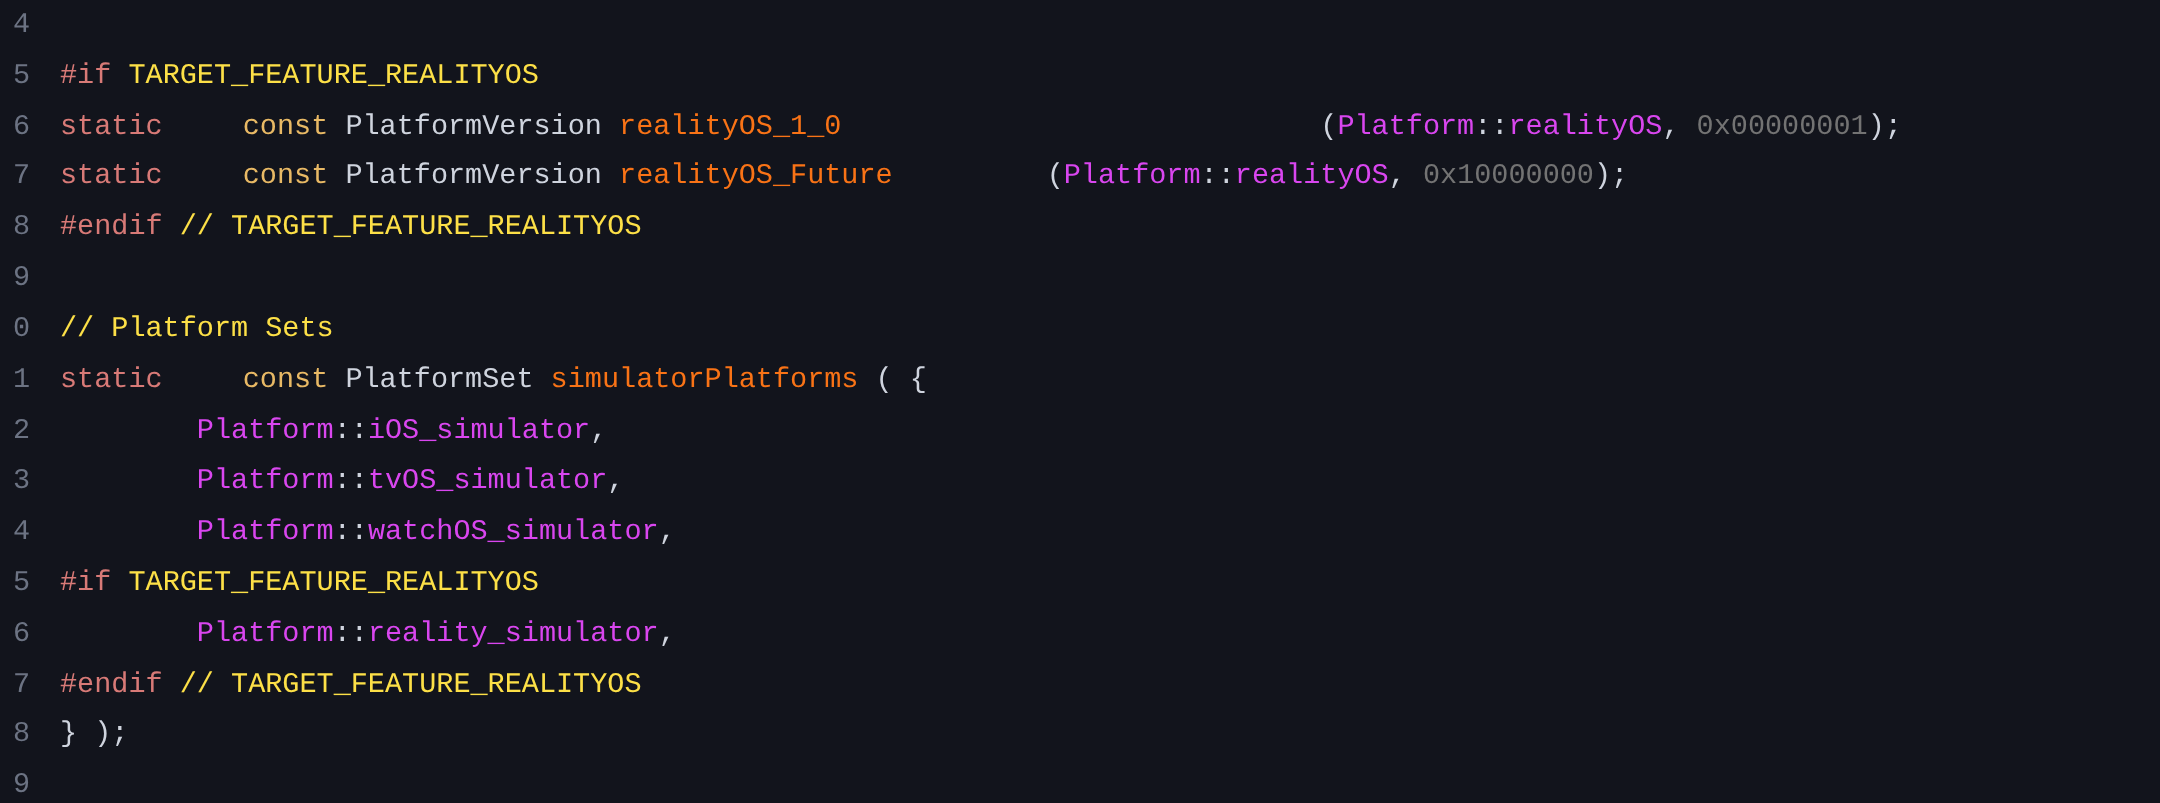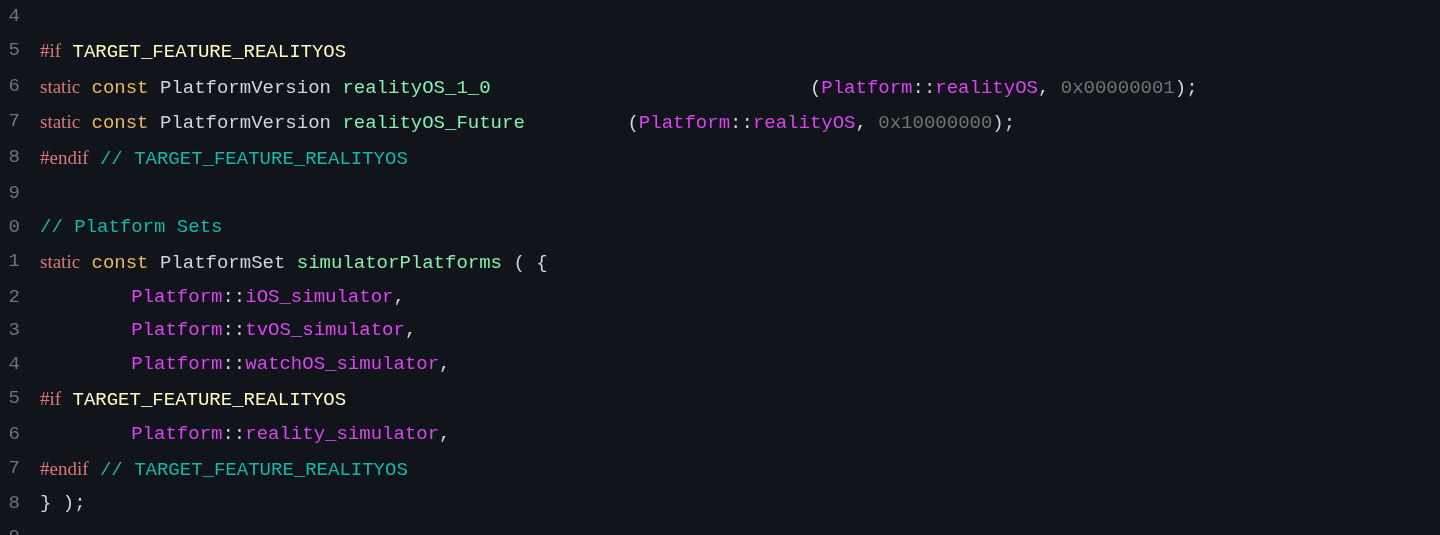--- a/index.html
+++ b/index.html
@@ -28,31 +28,31 @@
     text-align: right;
     color: #6c7383;
     padding-right: 10px;
     user-select: none;
   }
   .code {
     flex: 1 1 auto;
     padding-left: 10px;
   }
   
-  .kw1 { color: #d87a77; font-family: Liberation Serif, serif; }            
-  .kw2 { color: #e8b965; }            
+  .kw1 { color: #d87a77; }            
+  .kw2 { color: #e8b965; margin-left: 42px; }            
   .type { color: #cfd4de; text-align: center; }           
-  .ident { color: #86efac; margin-top: 24px; }          
+  .ident { color: #f97316; margin-top: 24px; }          
   .namespace { color: #d946ef; }      
   .scope { color: #cfd4de; }
   .paren { color: #cfd4de; }
   .num { color: #737373; }            
-  .comment { color: #14b8a6; }
+  .comment { color: #fde047; }
   .plain { color: #cfd4de; }
-  .macro { color: #fef9c3; text-align: center; }
+  .macro { color: #fde047; text-align: center; }
   .semi { color: #cfd4de; }
 </style>
 </head>
 <body>
 
 <div class="editor" id="editor">
     <div class="line"><div class="gutter">4</div><div class="code">&nbsp;</div></div>
     <div class="line"><div class="gutter">5</div><div class="code"><span class="kw1">#if</span><span class="plain"> </span><span class="macro">TARGET_FEATURE_REALITYOS</span></div></div>
     <div class="line"><div class="gutter">6</div><div class="code"><span class="kw1">static</span><span class="plain"> </span><span class="kw2">const</span><span class="plain"> </span><span class="type">PlatformVersion</span><span class="plain"> </span><span class="ident">realityOS_1_0</span><span class="plain">                            </span><span class="paren">(</span><span class="namespace">Platform</span><span class="scope">::</span><span class="namespace">realityOS</span><span class="plain">, </span><span class="num">0x00000001</span><span class="paren">)</span><span class="semi">;</span></div></div>
     <div class="line"><div class="gutter">7</div><div class="code"><span class="kw1">static</span><span class="plain"> </span><span class="kw2">const</span><span class="plain"> </span><span class="type">PlatformVersion</span><span class="plain"> </span><span class="ident">realityOS_Future</span><span class="plain">         </span><span class="paren">(</span><span class="namespace">Platform</span><span class="scope">::</span><span class="namespace">realityOS</span><span class="plain">, </span><span class="num">0x10000000</span><span class="paren">)</span><span class="semi">;</span></div></div>

